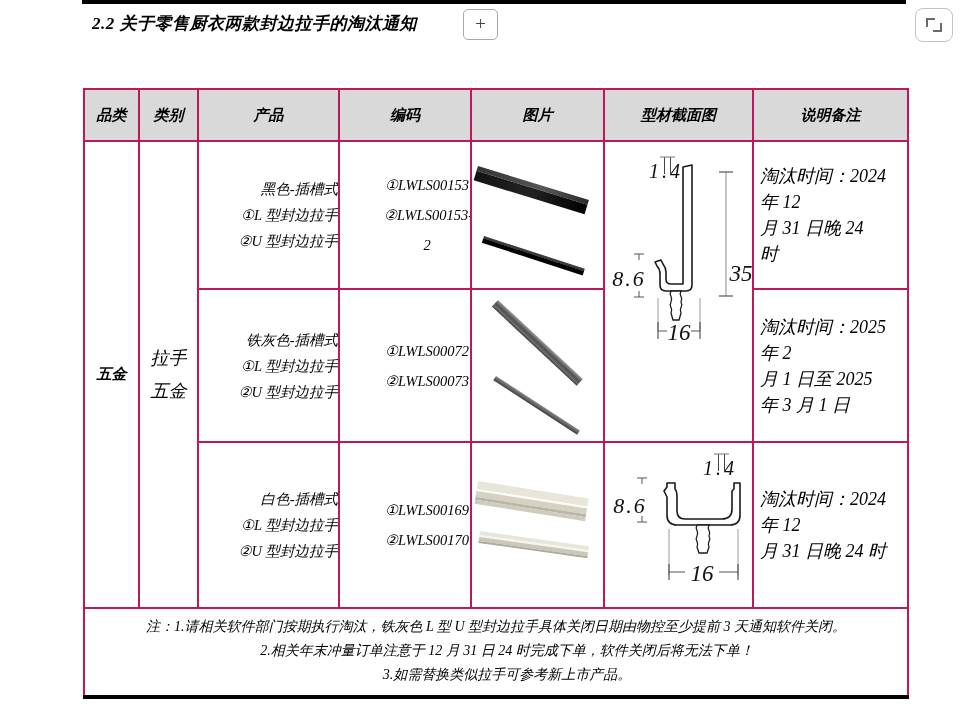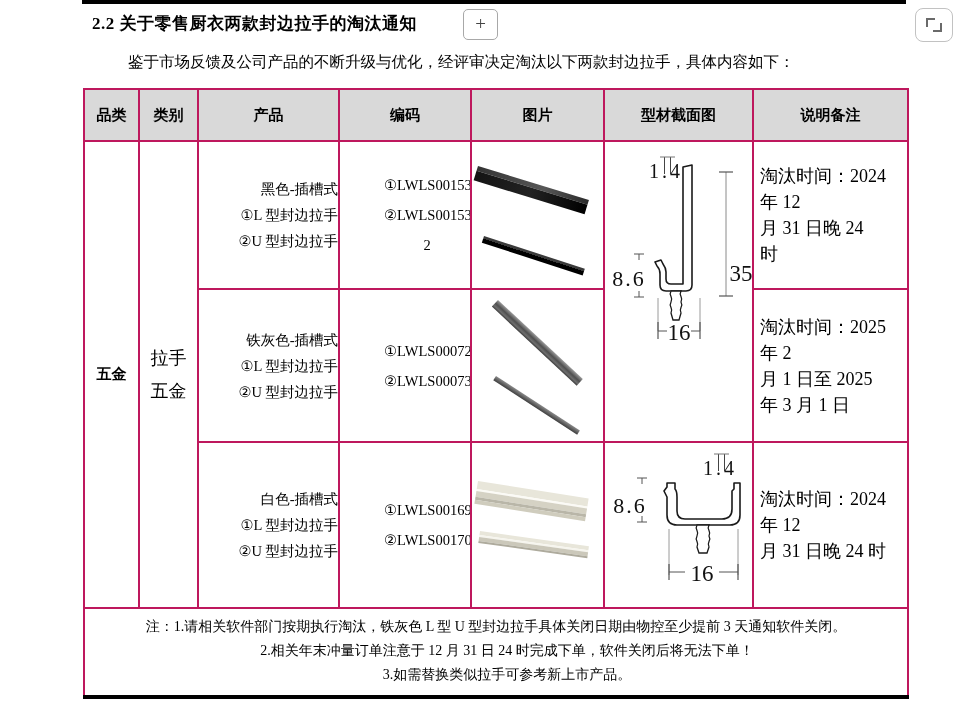--- a/index.html
+++ b/index.html
@@ -1,17 +1,17 @@
 <!DOCTYPE html>
 <html><head>
 <meta charset="utf-8">
 <style>
   html,body{margin:0;padding:0;background:#fff;}
   .screen{position:relative;width:965px;height:707px;background:#fff;overflow:hidden;
-          font-family:"Liberation Serif","DejaVu Serif",serif;color:#000;}
+          font-family:"Liberation Serif","DejaVu Serif",serif;color:#000;font-style:italic;}
 
   .top-black-bar{position:absolute;left:82px;top:0;width:824px;height:4px;background:#000;}
 
   .doc-title{position:absolute;left:92px;top:12px;font-size:17px;font-weight:bold;letter-spacing:.5px;}
 
   .add-btn{position:absolute;left:463px;top:9px;width:33px;height:29px;background:#fff;
            border:1.5px solid #a8a8a8;border-radius:5px;font-size:19px;line-height:27px;
            text-align:center;color:#444;cursor:pointer;}
 
   .expand-btn{position:absolute;left:915px;top:8px;width:36px;height:32px;background:#fff;
@@ -81,21 +81,20 @@
 
   <div class="add-btn">
     <span>+</span>
   </div>
 
   <div class="expand-btn">
     <span class="tl"></span>
     <span class="br"></span>
   </div>
 
-  <div class="intro">鉴于市场反馈及公司产品的不断升级与优化，经评审决定淘汰以下两款封边拉手，具体内容如下：</div>
 
   <table class="notice">
     <colgroup>
       <col style="width:55px">
         <col style="width:59px">
         <col style="width:141px">
       <col style="width:132px">
         <col style="width:133px">
         <col style="width:149px">
         <col style="width:155px">

